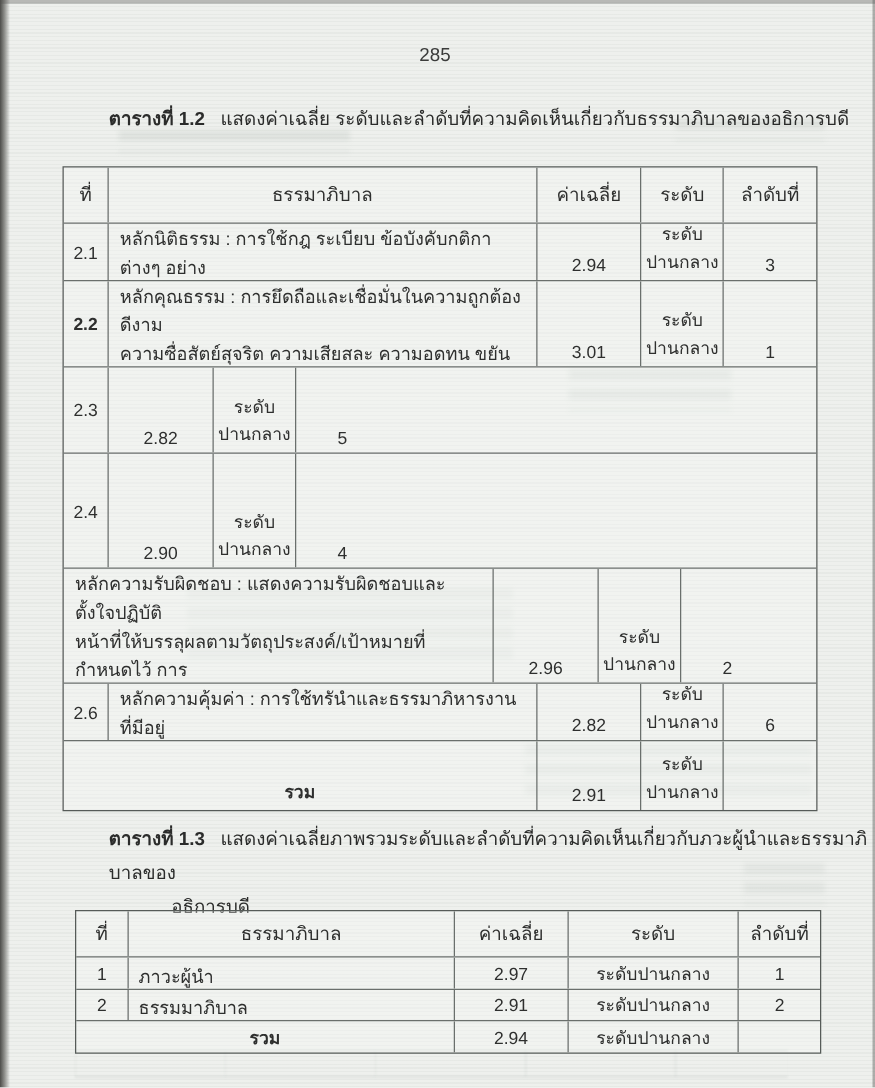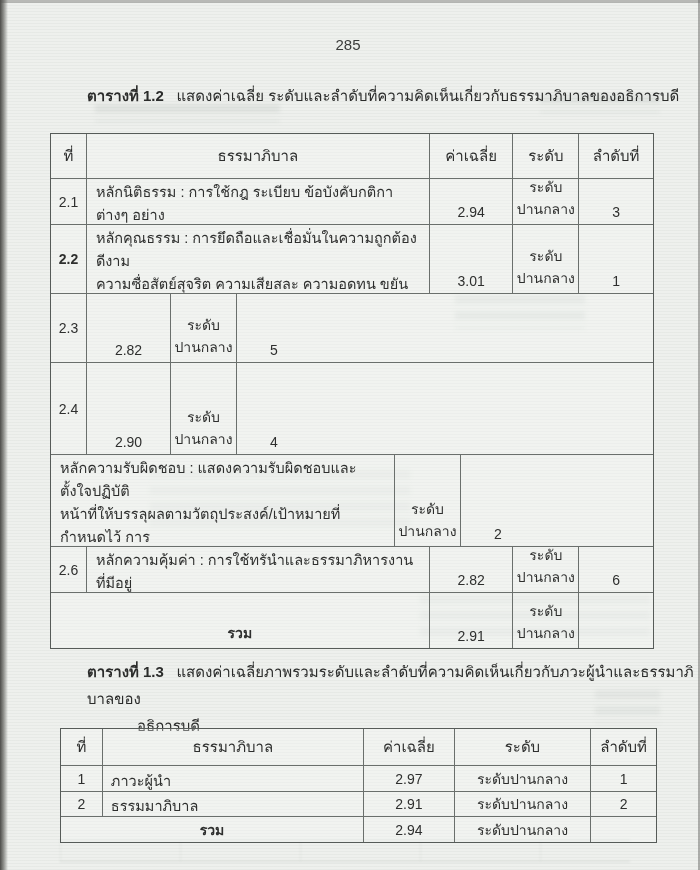--- a/index.html
+++ b/index.html
@@ -113,20 +113,21 @@
       <div>ปานกลาง</div>
     </div>
     <div class="td cb" style="width:74px;">4</div>
   </div>
 
   <div class="tr" style="height:92px;">
     <div class="td desc" style="width:344px;">หลักความรับผิดชอบ : แสดงความรับผิดชอบและตั้งใจปฏิบัติ
 หน้าที่ให้บรรลุผลตามวัตถุประสงค์/เป้าหมายที่กำหนดไว้ การ
 แสดงถึงความสำนึกในความรับผิดชอบต่อความบกพร่องและ
 พร้อมที่จะปรับปรุงแก้ไข</div>
+    <div class="td cb" style="width:84px;">2.96</div>
     <div class="td cb lvl" style="width:66px;">
       <div>ระดับ</div>
       <div>ปานกลาง</div>
     </div>
     <div class="td cb" style="width:74px;">2</div>
   </div>
 
   <div class="tr" style="height:46px;">
     <div class="td cc" style="width:36px;">2.6</div>
     <div class="td desc" style="width:344px;">หลักความคุ้มค่า : การใช้ทรันำและธรรมาภิหารงานที่มีอยู่

